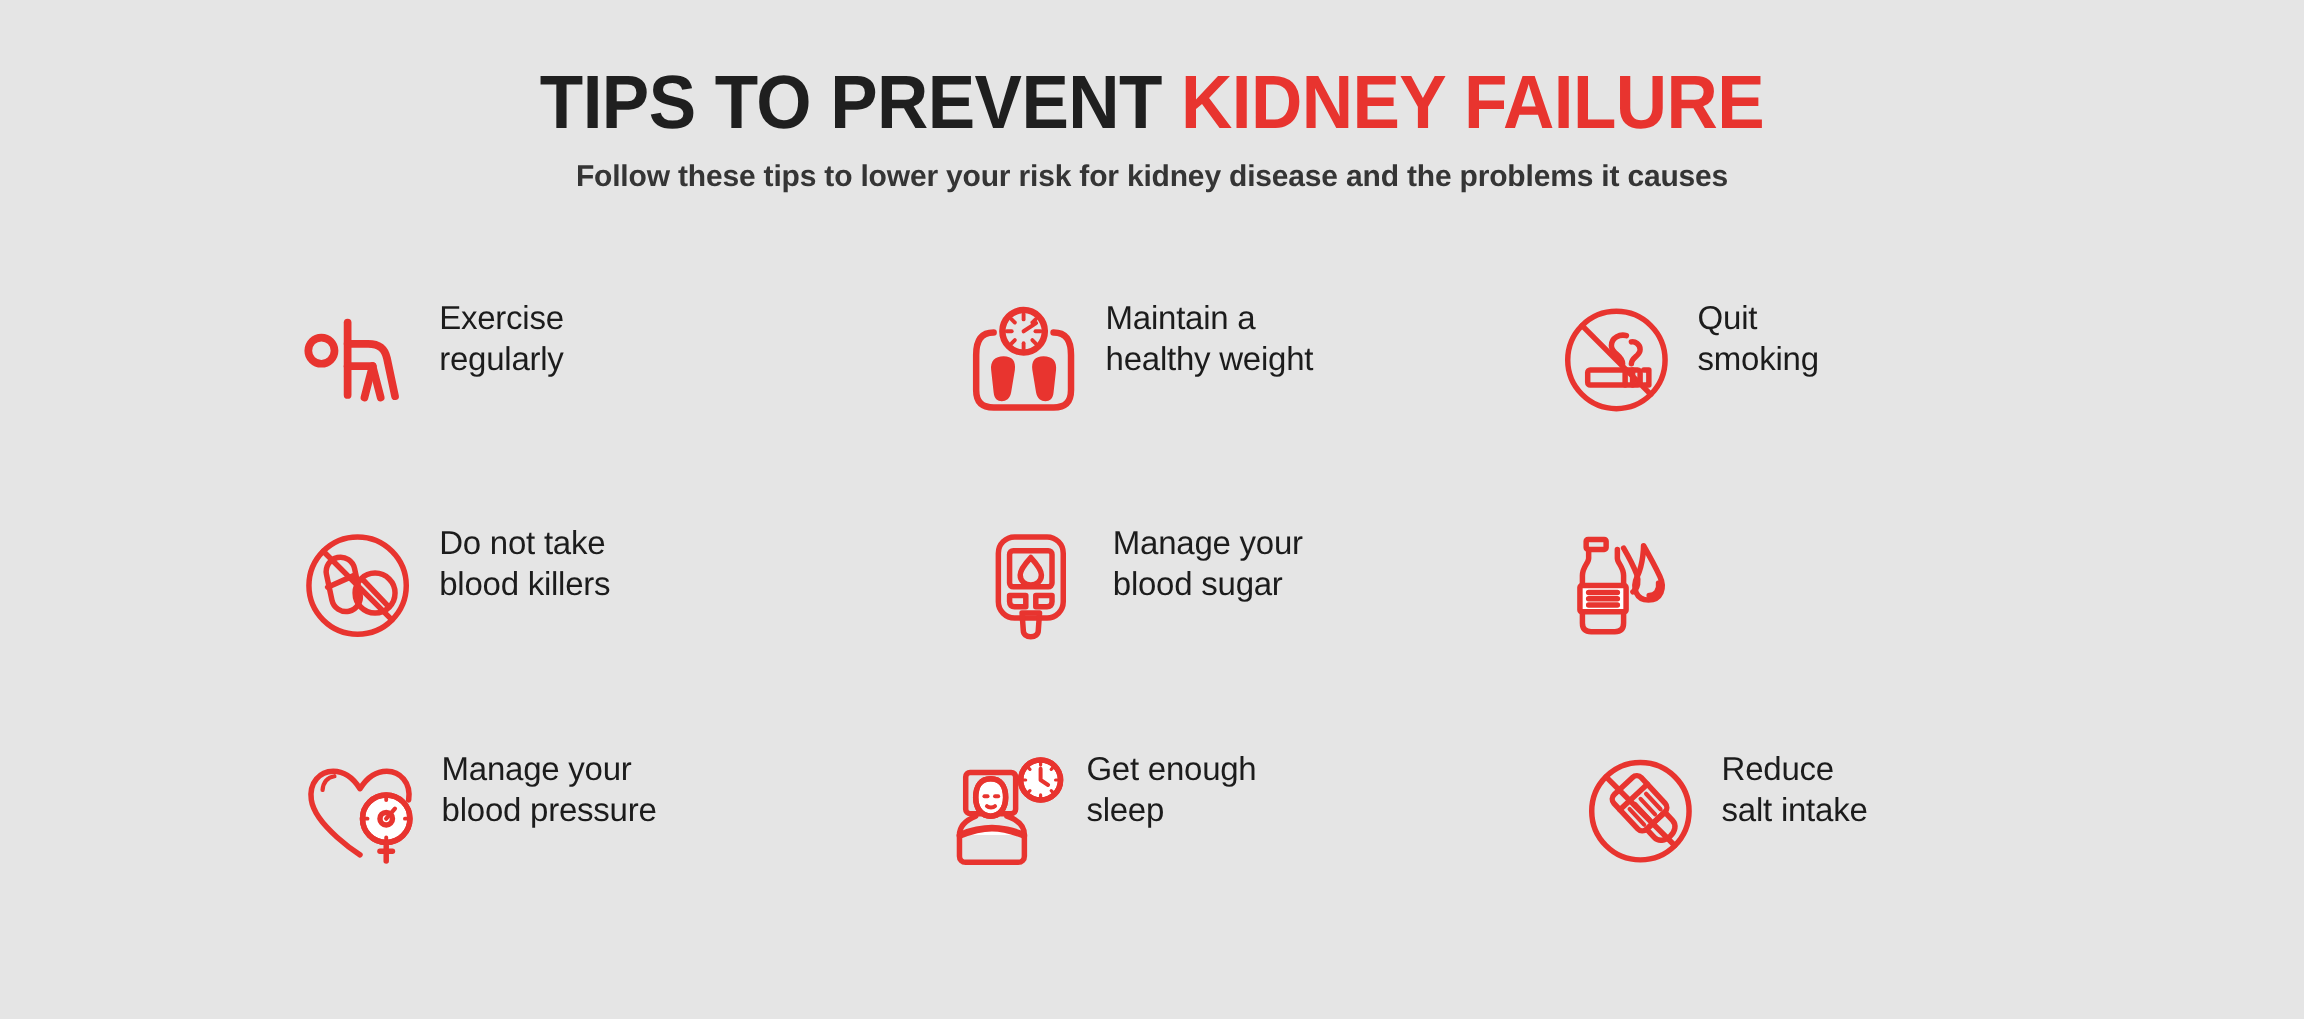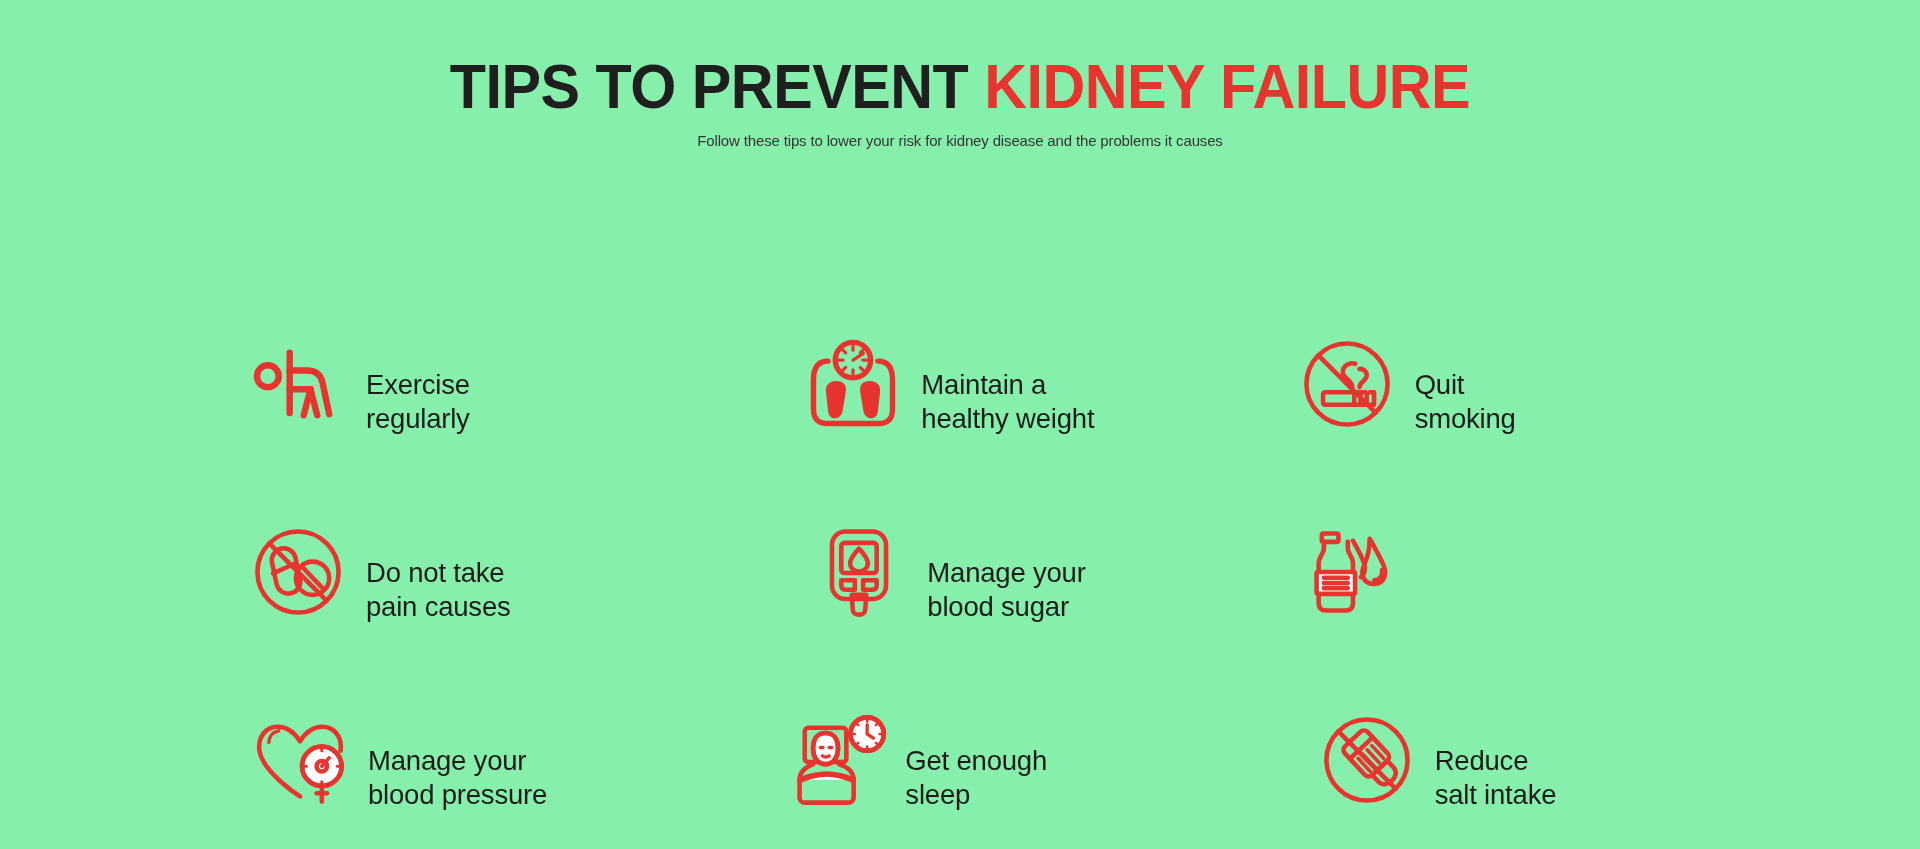--- a/index.html
+++ b/index.html
@@ -10,21 +10,21 @@
     height: 849px;
     background: #ffffff;
     font-family: "Liberation Sans", sans-serif;
     overflow: hidden;
   }
 
   .poster {
     position: relative;
     width: 1920px;
     height: 849px;
-    background: #86efac;
+    background: #e5e5e5;
   }
 
   
   .header {
     width: 100%;
     padding-top: 54px;
     text-align: center;
   }
 
   .title {
@@ -35,43 +35,43 @@
     line-height: 1.02;
     color: #1f1f1f;
     transform: scaleX(0.94);
     white-space: nowrap;
   }
 
   .title .accent { color: #e8342f; }
 
   .subtitle {
     margin-top: 13px;
-    font-size: 15px;
-    font-weight: 400;
+    font-size: 25px;
+    font-weight: 700;
     color: #353535;
     letter-spacing: -0.15px;
     line-height: 1.3;
     white-space: nowrap;
   }
 
   
   .grid {
     position: absolute;
     top: 248px;
     left: 236px;
     width: 1540px;
     display: grid;
     grid-template-columns: repeat(3, 1fr);
     grid-template-rows: repeat(3, 188px);
     column-gap: 0px;
   }
 
   .tip {
     display: flex;
-    align-items: flex-end;
+    align-items: flex-start;
     gap: 16px;
   }
 
   .tip-icon {
     flex: 0 0 auto;
     width: 104px;
     height: 104px;
     display: flex;
     align-items: center;
     justify-content: center;
@@ -176,21 +176,21 @@
         <svg viewBox="0 0 100 100" fill="none" stroke="#e8342f" stroke-width="4.4" stroke-linecap="round" stroke-linejoin="round">
           <circle cx="50" cy="50" r="39"></circle>
           <path d="M22.5 22.5 L77.5 77.5"></path>
           <rect x="27" y="27" width="23" height="44" rx="11.5" transform="rotate(-12 38.5 49)"></rect>
           <path d="M25.8 48.6 L48.6 43.8" transform="rotate(-12 38.5 49)"></path>
           <circle cx="64" cy="56" r="16"></circle>
           <path d="M53.5 44.5 L75 67"></path>
         </svg>
       </span>
       <span class="tip-label">Do not take
-pain causes</span>
+blood killers</span>
     </div>
 
     <div class="tip cell-4">
       <span class="tip-icon">
         <svg viewBox="0 0 100 100" fill="none" stroke="#e8342f" stroke-width="4.4" stroke-linecap="round" stroke-linejoin="round">
           <rect x="24" y="11" width="52" height="65" rx="13"></rect>
           <rect x="33" y="22" width="34" height="29" rx="3"></rect>
           <path d="M50 27.5 C50 27.5 58.5 36.5 58.5 41.5 C58.5 46.2 54.7 49.5 50 49.5 C45.3 49.5 41.5 46.2 41.5 41.5 C41.5 36.5 50 27.5 50 27.5 Z"></path>
           <path d="M33 58 L46 58 L46 67 L37 67 C34.5 67 33 65.5 33 63 Z"></path>
           <path d="M67 58 L54 58 L54 67 L63 67 C65.5 67 67 65.5 67 63 Z"></path>

